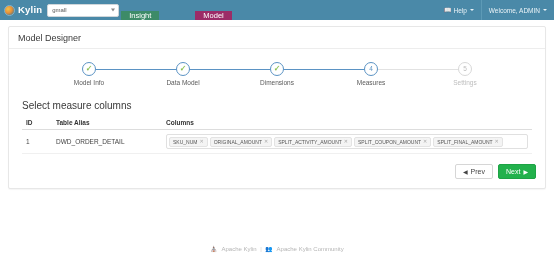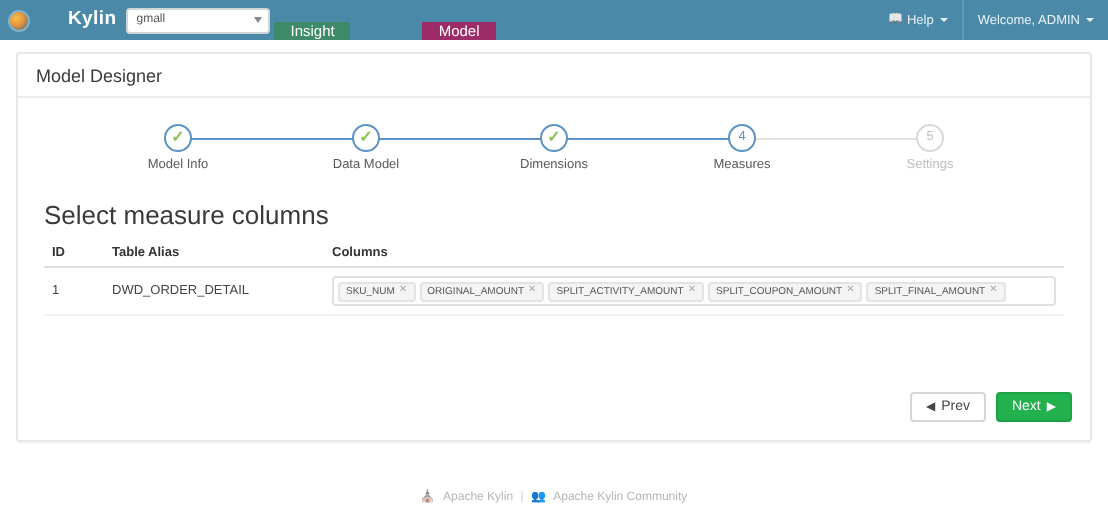--- a/index.html
+++ b/index.html
@@ -15,21 +15,21 @@
   .navbar {
     height: 20px;
     background: #4a89a8;
     display: flex;
     align-items: stretch;
     position: relative;
   }
   .brand {
     display: flex; align-items: center;
     padding: 0 5px 0 4px;
-    gap: 19px;
+    gap: 3px;
   }
   .brand-logo {
     width: 11px; height: 11px;
     border-radius: 50%;
     background: radial-gradient(circle at 35% 35%, #f0c24a 0%, #e8913a 45%, #2d6e8e 100%);
     border: 1px solid #7fb3cc;
     flex: none;
   }
   .brand-text {
     color: #ffffff;
@@ -91,21 +91,21 @@
   
   .page { background: #ffffff; padding: 0; }
 
   .panel {
     margin: 6px 8px 0 8px;
     background: #ffffff;
     border: 1px solid #e7e7e7;
     border-radius: 2px;
     box-shadow: 0 1px 1px rgba(0,0,0,.04);
     padding: 6px 9px 10px 9px;
-    height: 195px;
+    height: 163px;
     position: relative;
   }
   .panel-title {
     font-size: 9px;
     color: #3a3a3a;
     padding-bottom: 5px;
     border-bottom: 1px solid #ededed;
     margin: 0 -9px 0 -9px;
     padding-left: 9px;
   }
@@ -147,21 +147,21 @@
     margin-top: 3px;
     font-size: 6.5px;
     color: #5a5a5a;
     white-space: nowrap;
   }
   .step.future .step-label { color: #bdbdbd; }
 
   
   .section-title {
     margin: 14px 4px 5px 4px;
-    font-size: 13px;
+    font-size: 10px;
     color: #3a3a3a;
   }
   table.mtable {
     width: calc(100% - 8px);
     margin: 0 4px;
     border-collapse: collapse;
   }
   table.mtable th {
     text-align: left;
     font-size: 6.5px;

